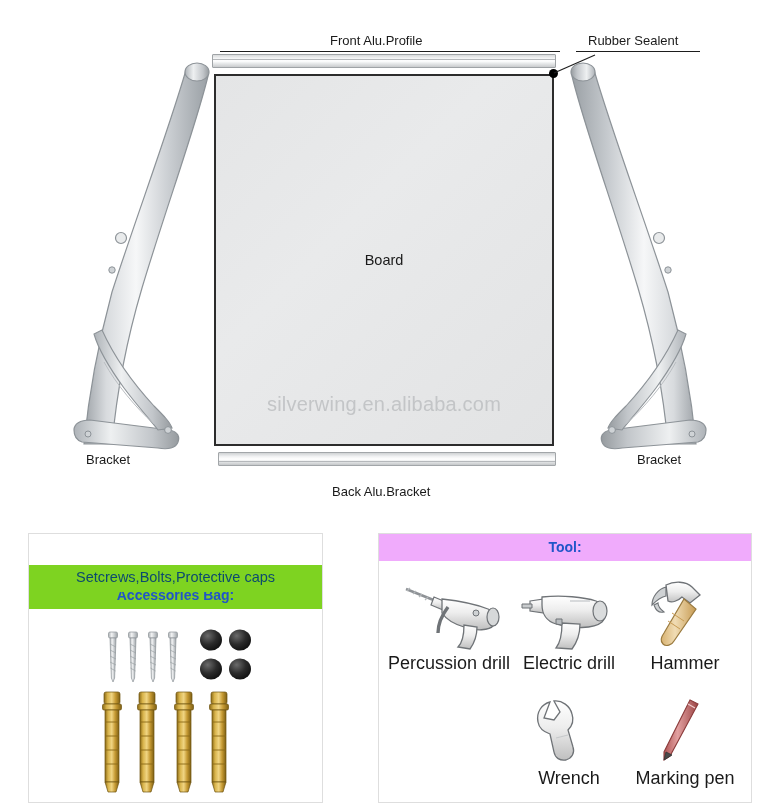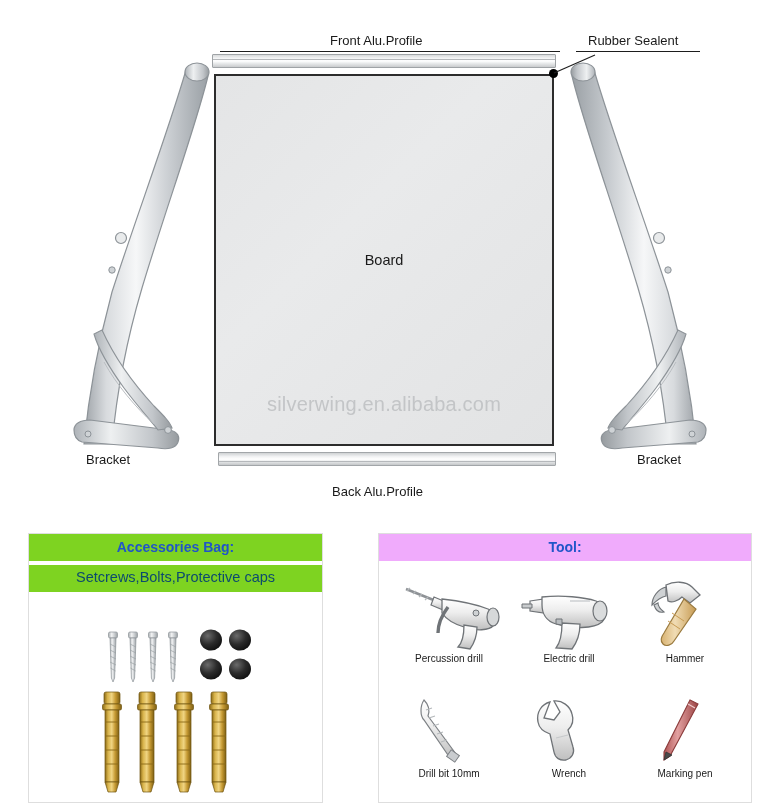--- a/index.html
+++ b/index.html
@@ -161,21 +161,21 @@
 
   .panel-header {
     position: absolute;
     left: 0;
     top: 0;
     width: 100%;
     background: #7ed321;
     background: #76d12a;
     height: 27px;
   }
-  #accessories-panel .panel-header { background: #7ed321; height: 27px; }
+  #accessories-panel .panel-header { background: #7ed321; height: 27px; margin-top: 48px; }
   #tool-panel .panel-header { background: #f0abfc; height: 27px; }
 
   .panel-header-text {
     position: absolute;
     width: 100%;
     text-align: center;
     top: 5px;
     font-size: 14px;
     font-weight: bold;
     color: #2055c8;
@@ -198,21 +198,21 @@
     color: #0c4a6e;
   }
 
   
   .tool-cell {
     position: absolute;
     width: 124px;
     text-align: center;
   }
   .tool-cell .tool-caption {
-    font-size: 10px;
+    font-size: 18px;
     color: #1a1a1a;
     margin-top: 2px;
   }
   .tool-art {
     height: 72px;
     position: relative;
   }
   .tool-art svg { display: block; margin: 0 auto; }
 
   
@@ -287,21 +287,21 @@
   <svg id="sealent-leader">
     <line x1="1" y1="19" x2="42" y2="1" stroke="#1d1d1d" stroke-width="1.1"></line>
   </svg>
 
   <div class="label" id="label-front">Front Alu.Profile</div>
   <div class="cap-underline" style="left:220px;top:51px;width:340px;"></div>
 
   <div class="label" id="label-sealent">Rubber Sealent</div>
   <div class="cap-underline" style="left:576px;top:51px;width:124px;"></div>
 
-  <div class="label" id="label-back">Back Alu.Profile</div>
+  <div class="label" id="label-back">Back Alu.Bracket</div>
   <div class="label" id="label-bracket-left">Bracket</div>
   <div class="label" id="label-bracket-right">Bracket</div>
 </div>
 
 <div id="panels">
 
   <div class="panel" id="accessories-panel">
     <div class="panel-header">
       <div class="panel-header-text">Accessories Bag:</div>
     </div>
@@ -465,30 +465,20 @@
           <path d="M52,44 C52,55 50,64 46,69 L62,70 C68,62 70,52 70,45 Z" fill="url(#tg1)" stroke="#6f7377" stroke-width="1.3"></path>
 
           <path d="M46,40 L52,40 L52,46 L46,45 Z" fill="#b9bdc0" stroke="#6f7377" stroke-width="1"></path>
           <ellipse cx="90" cy="32" rx="7" ry="10" fill="#dadcdd" stroke="#6f7377" stroke-width="1.2"></ellipse>
           <path d="M60,22 L80,22" stroke="#c9cccf" stroke-width="1.4"></path>
         </svg>
       </div>
       <div class="tool-caption">Electric drill</div>
     </div>
 
-    <div class="tool-cell" style="left:8px; top:160px;">
-      <div class="tool-art">
-        <svg width="118" height="72" viewBox="0 0 118 72">
-          <path d="M34,6 C38,10 40,16 38,22 L66,60 L60,64 L34,26 C30,22 30,12 34,6 Z" fill="url(#tg1)" stroke="#7d8185" stroke-width="1.2"></path>
-          <path d="M36,16 L42,14 M39,24 L45,22 M43,32 L49,30 M47,40 L53,38 M51,48 L57,46" stroke="#b5b9bc" stroke-width="1.2"></path>
-          <rect x="58" y="58" width="10" height="8" transform="rotate(35 63 62)" fill="#c9cccf" stroke="#7d8185" stroke-width="1"></rect>
-        </svg>
-      </div>
-      <div class="tool-caption">Drill bit 10mm</div>
-    </div>
 
     <div class="tool-cell" style="left:244px; top:160px;">
       <div class="tool-art">
         <svg width="118" height="72" viewBox="0 0 118 72">
           <defs>
             <linearGradient id="penG" x1="0" y1="0" x2="1" y2="0">
               <stop offset="0%" stop-color="#b05555"></stop>
               <stop offset="40%" stop-color="#e2a0a0"></stop>
               <stop offset="100%" stop-color="#9c4444"></stop>
             </linearGradient>

